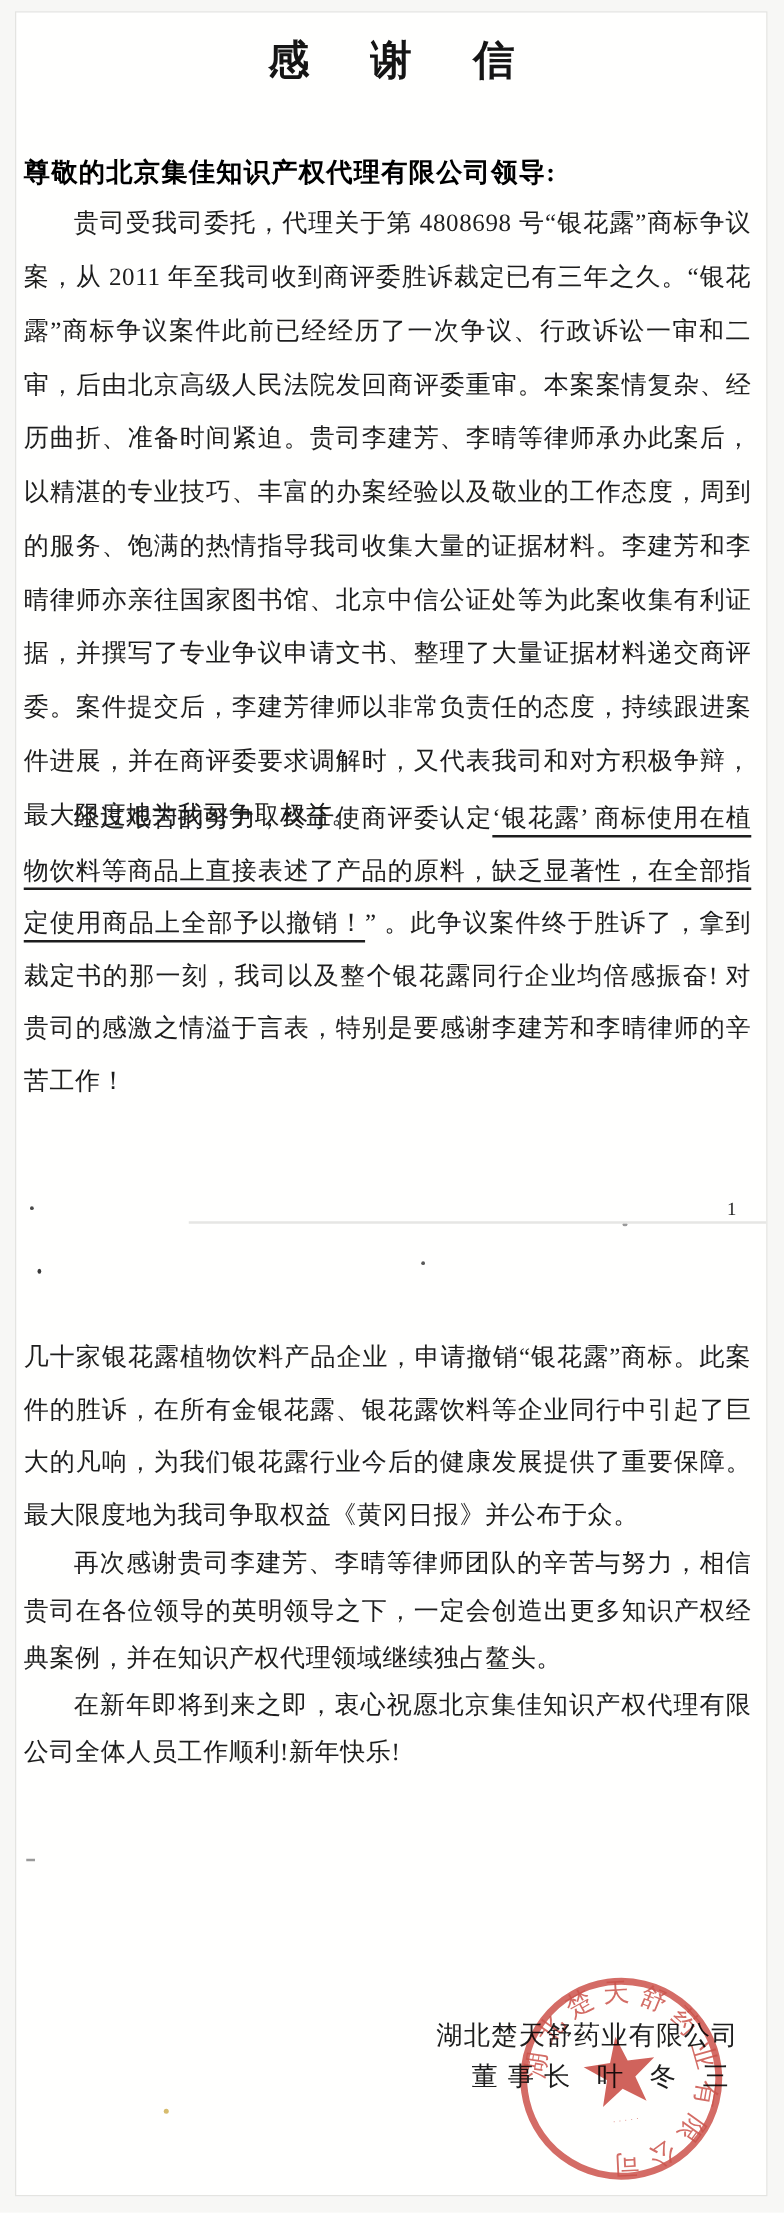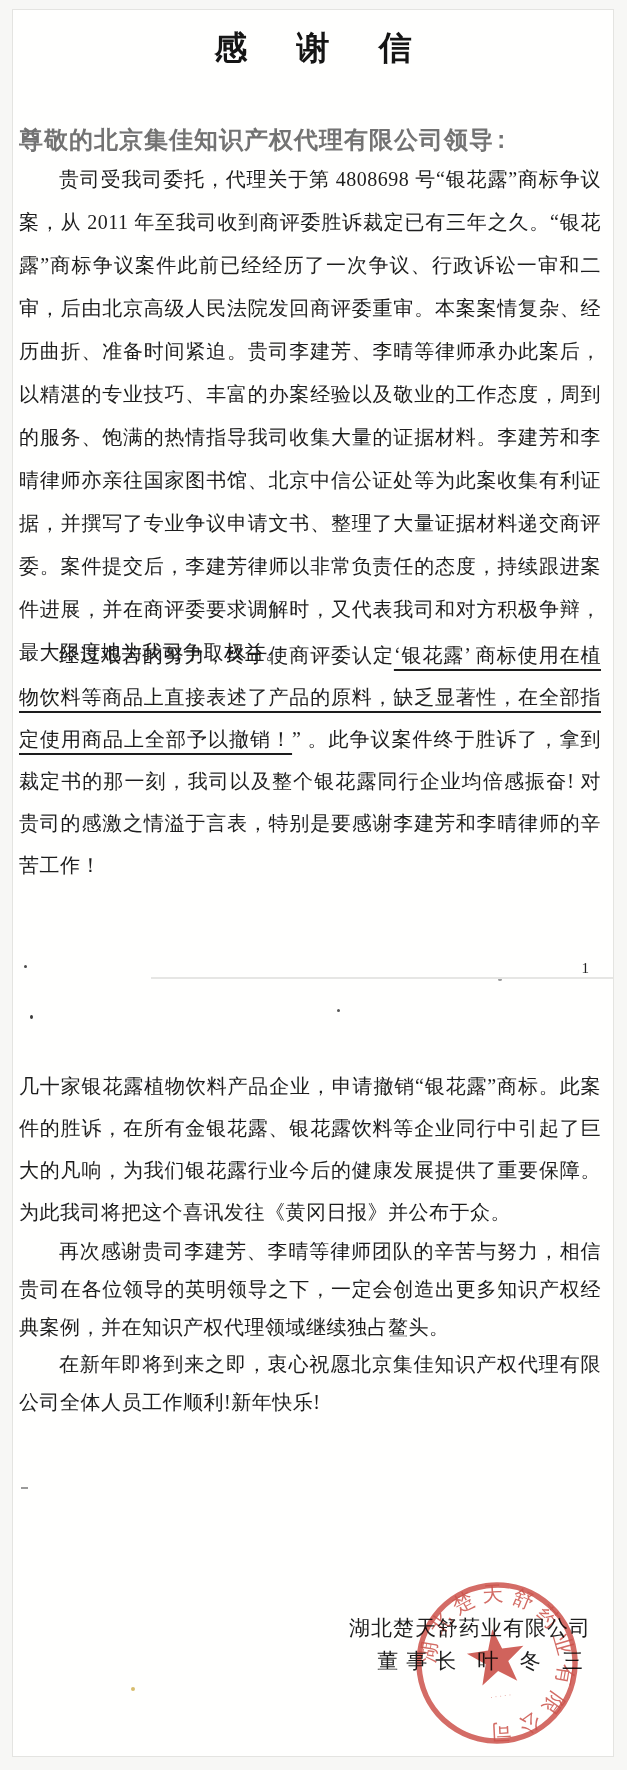--- a/index.html
+++ b/index.html
@@ -4,22 +4,22 @@
 <style>
   html,body{margin:0;padding:0;}
   body{background:#f7f7f5;font-family:"Liberation Serif","DejaVu Serif",serif;color:#1c1c1c;}
   .canvas{position:relative;width:627px;height:1770px;overflow:hidden;background:#f7f7f5;}
   .sheet{position:absolute;left:12px;top:9px;width:602px;height:1748px;background:#fffffe;
          border:1px solid #e4e4e1;box-sizing:border-box;}
   .letter-title{position:absolute;left:0;right:0;top:16px;text-align:center;
          font-family:"Liberation Sans","DejaVu Sans",sans-serif;font-weight:bold;
          font-size:33px;letter-spacing:20px;text-indent:20px;color:#151515;}
   .salutation{position:absolute;left:6px;right:10px;top:114px;
-         font-family:Liberation Mono, monospace;font-weight:bold;
-         font-size:24px;letter-spacing:1px;color:#737373;}
+         font-family:Liberation Serif, serif;font-weight:bold;
+         font-size:21px;letter-spacing:1px;color:#000000;}
   .para{position:absolute;left:6px;right:12px;font-size:20px;line-height:43px;
          text-align:justify;letter-spacing:0.5px;color:#1d1d1d;}
   .para.indent{text-indent:2em;}
   .para .u{text-decoration:underline;text-underline-offset:7px;text-decoration-thickness:1.5px;}
   #p1{top:148px;}
   #p2{top:624px;line-height:42px;}
   #p3{top:840px;line-height:42px;}
   .page-number{position:absolute;right:24px;top:950px;font-size:15px;color:#222;}
   #p4{top:1055px;line-height:42px;}
   #p5{top:1222px;line-height:38px;}
@@ -49,21 +49,21 @@
 
     <div class="salutation">尊敬的北京集佳知识产权代理有限公司领导:</div>
 
     <div class="para indent" id="p1"><span>贵司受我司委托，代理关于第 4808698 号“银花露”商标争议案，从 2011 年至我司收到商评委胜诉裁定已有三年之久。“银花露”商标争议案件此前已经经历了一次争议、行政诉讼一审和二审，后由北京高级人民法院发回商评委重审。本案案情复杂、经历曲折、准备时间紧迫。贵司李建芳、李晴等律师承办此案后，以精湛的专业技巧、丰富的办案经验以及敬业的工作态度，周到的服务、饱满的热情指导我司收集大量的证据材料。李建芳和李晴律师亦亲往国家图书馆、北京中信公证处等为此案收集有利证据，并撰写了专业争议申请文书、整理了大量证据材料递交商评委。案件提交后，李建芳律师以非常负责任的态度，持续跟进案件进展，并在商评委要求调解时，又代表我司和对方积极争辩，最大限度地为我司争取权益。</span></div>
 
     <div class="para indent" id="p2"><span>经过艰苦的努力，终于使商评委认定</span><span class="u">‘银花露’ 商标使用在植物饮料等商品上直接表述了产品的原料，缺乏显著性，在全部指定使用商品上全部予以撤销！</span><span>” 。此争议案件终于胜诉了，拿到裁定书的那一刻，我司以及整个银花露同行企业均倍感振奋! 对贵司的感激之情溢于言表，特别是要感谢李建芳和李晴律师的辛苦工作！</span></div>
 
 
     <div class="page-number">1</div>
 
-    <div class="para" id="p4"><span>几十家银花露植物饮料产品企业，申请撤销“银花露”商标。此案件的胜诉，在所有金银花露、银花露饮料等企业同行中引起了巨大的凡响，为我们银花露行业今后的健康发展提供了重要保障。为此我司将把这个喜讯发往《黄冈日报》并公布于众。</span></div>
+    <div class="para" id="p4"><span>几十家银花露植物饮料产品企业，申请撤销“银花露”商标。此案件的胜诉，在所有金银花露、银花露饮料等企业同行中引起了巨大的凡响，为我们银花露行业今后的健康发展提供了重要保障。最大限度地为我司争取权益《黄冈日报》并公布于众。</span></div>
 
     <div class="para indent" id="p6"><span>在新年即将到来之即，衷心祝愿北京集佳知识产权代理有限公司全体人员工作顺利!新年快乐!</span></div>
 
     <div class="para indent" id="p5"><span>再次感谢贵司李建芳、李晴等律师团队的辛苦与努力，相信贵司在各位领导的英明领导之下，一定会创造出更多知识产权经典案例，并在知识产权代理领域继续独占鳌头。</span></div>
 
     <div class="sig-line" id="sig-company">湖北楚天舒药业有限公司</div>
     <div class="sig-line" id="sig-signer">董事长 叶 冬 三</div>
 
     <svg class="seal" viewBox="0 0 172 172">
       <defs>

